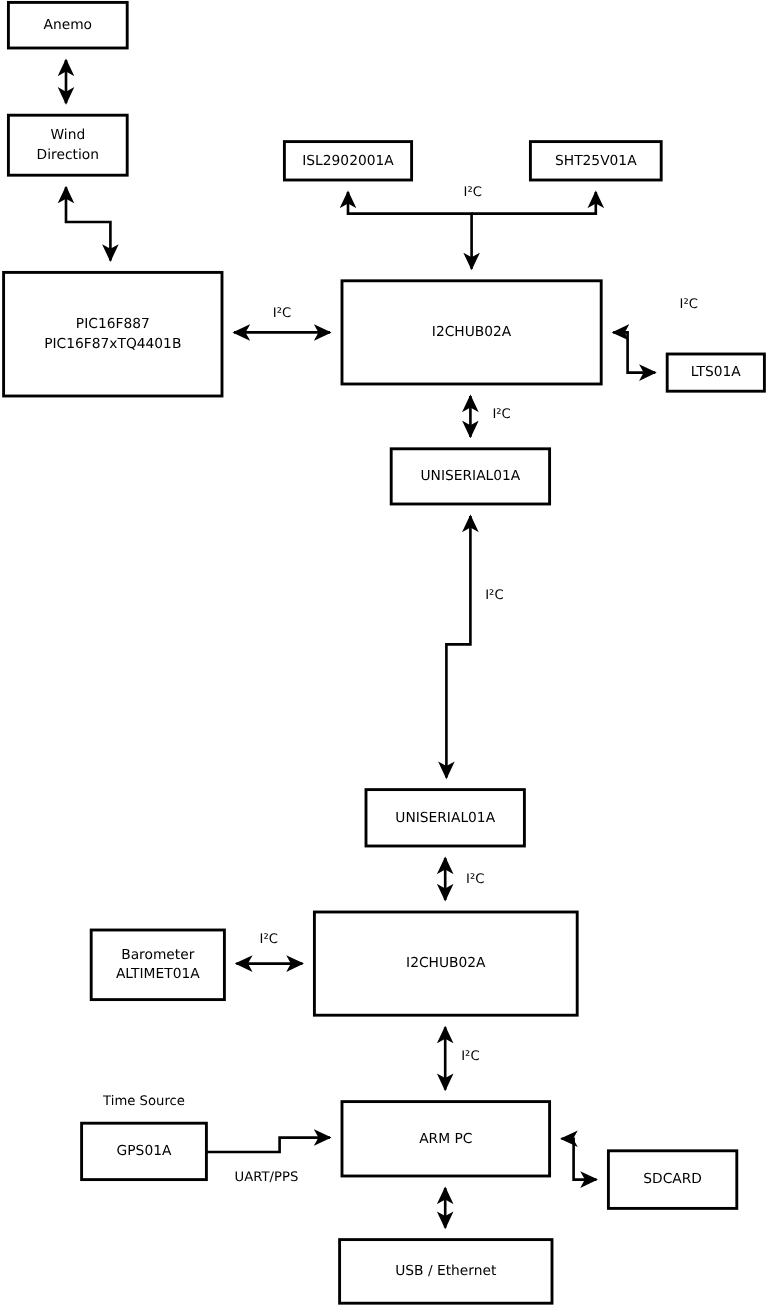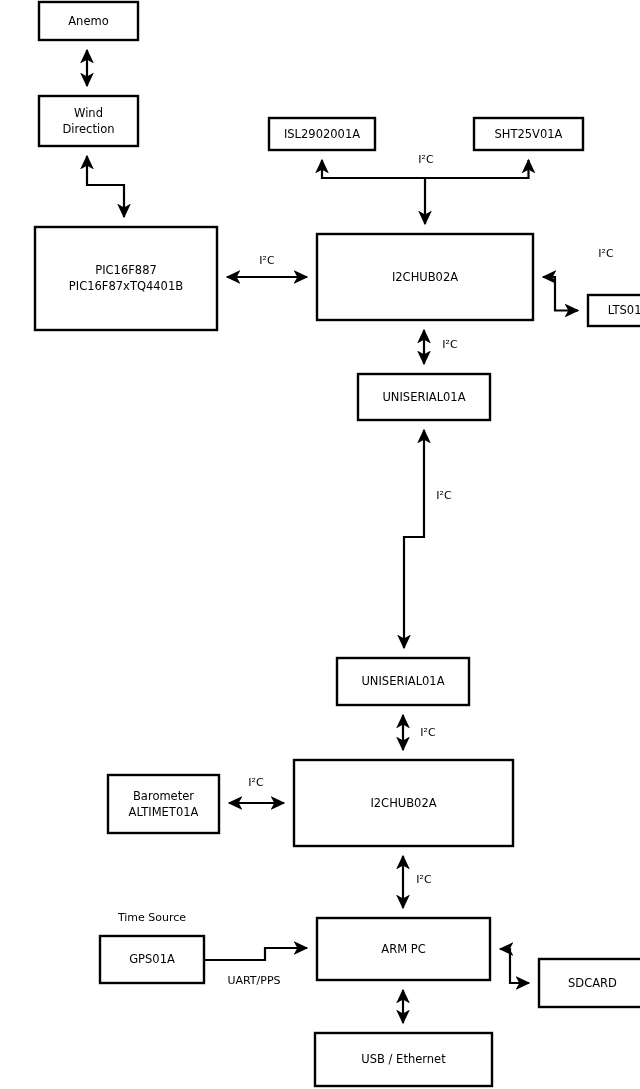--- a/index.html
+++ b/index.html
@@ -11,21 +11,20 @@
   body {
     width: 640px;
     height: 1089px;
     font-family: "DejaVu Sans", "Liberation Sans", sans-serif;
     overflow: hidden;
   }
   #diagram-root {
     position: relative;
     width: 574px;
     height: 1089px;
-    margin-left: 32px;
   }
   svg.diagram-canvas {
     display: block;
     width: 640px;
     height: 1089px;
   }
   .node-box {
     fill: #ffffff;
     stroke: #000000;
     stroke-width: 2.4;

